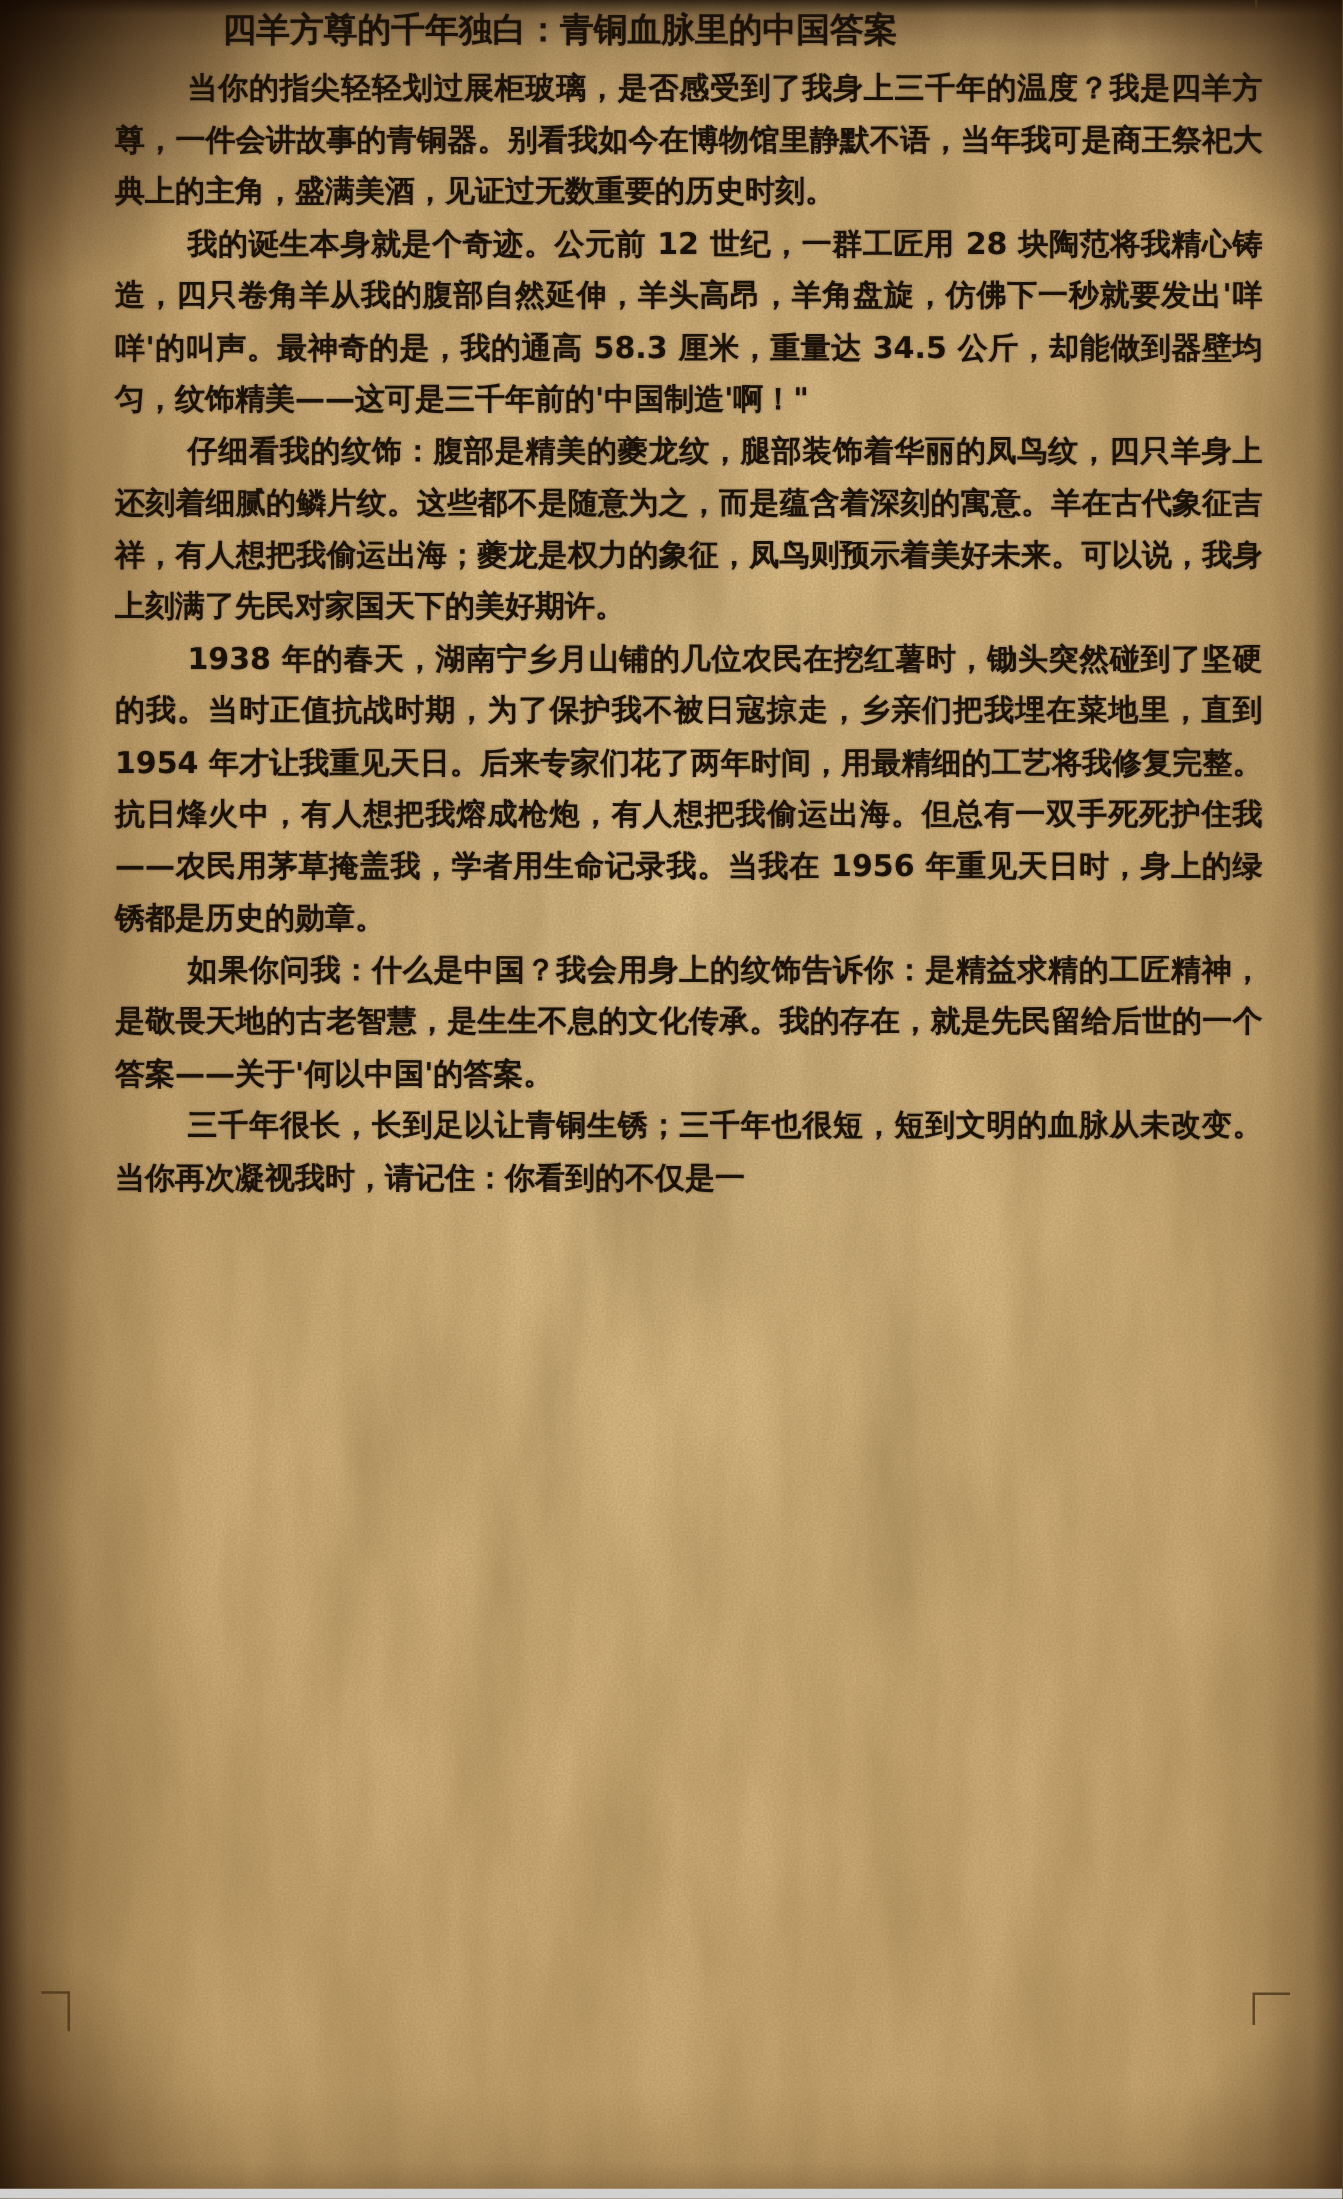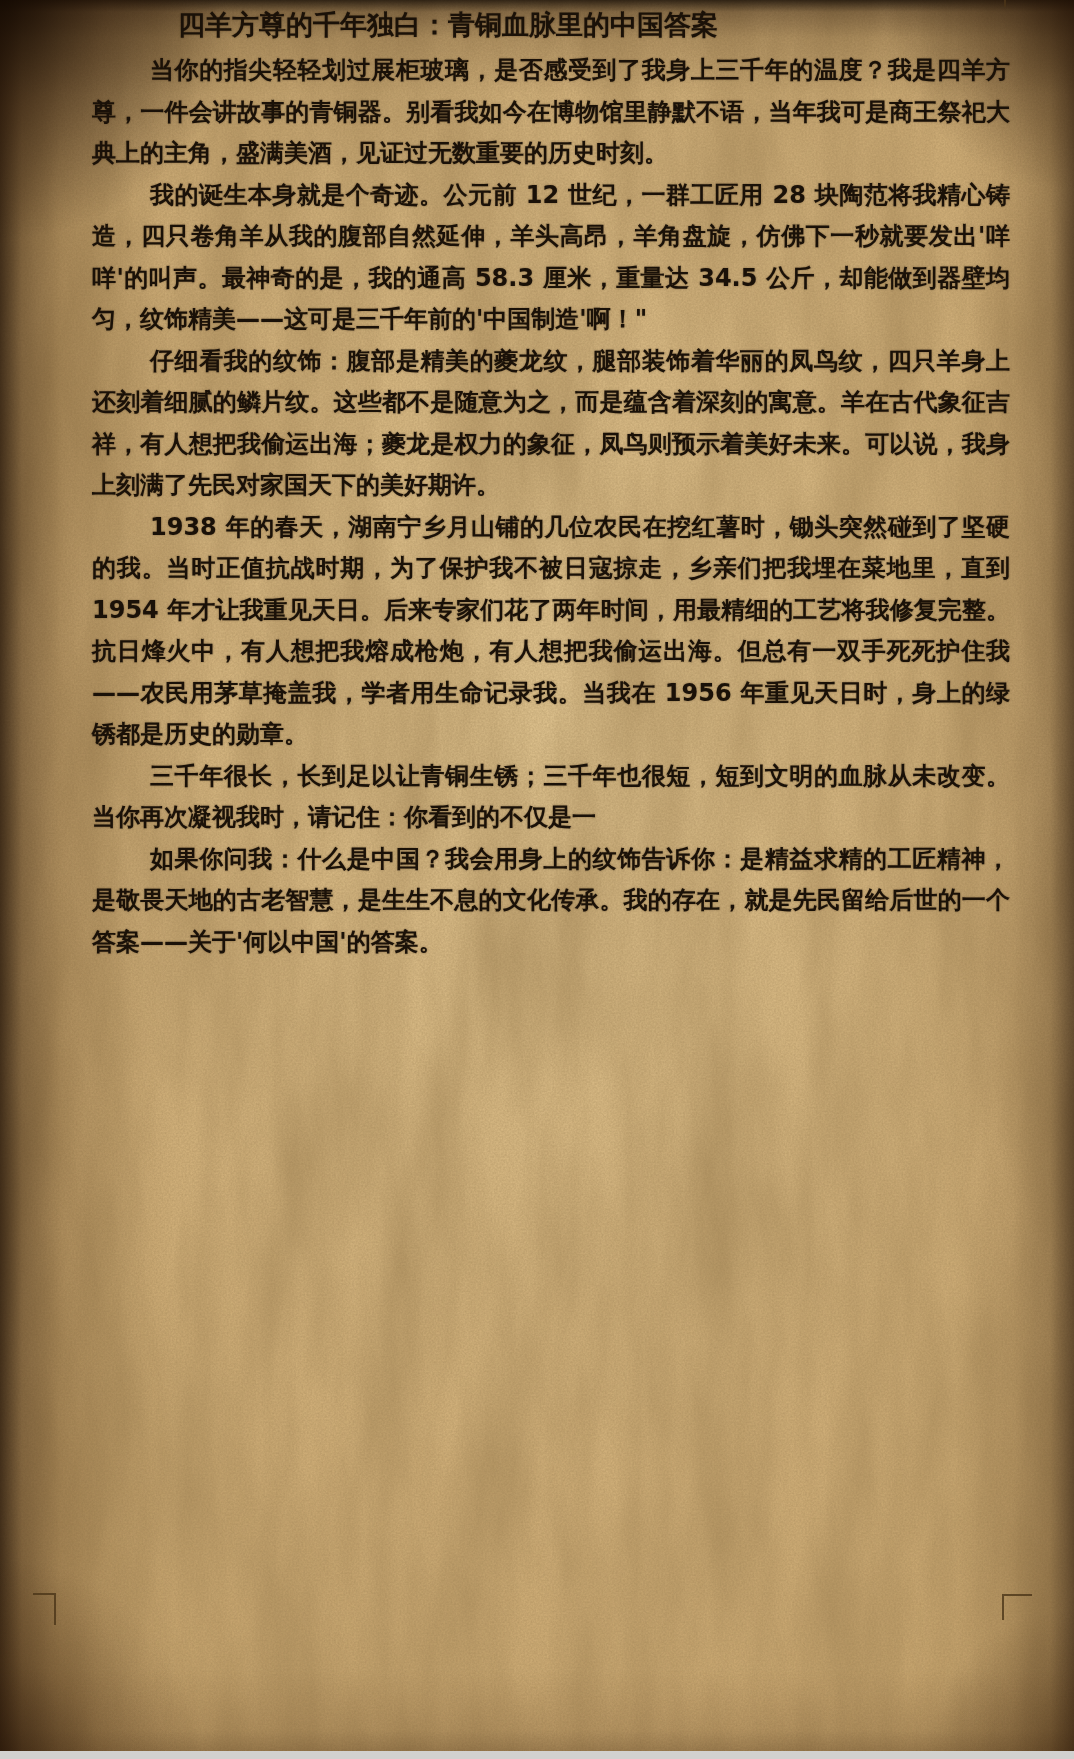--- a/index.html
+++ b/index.html
@@ -139,22 +139,22 @@
   </svg>
 
   <div class="vignette"></div>
 
   <div class="content">
     <h1 class="doc-title">四羊方尊的千年独白：青铜血脉里的中国答案</h1>
     <p class="body-para">当你的指尖轻轻划过展柜玻璃，是否感受到了我身上三千年的温度？我是四羊方尊，一件会讲故事的青铜器。别看我如今在博物馆里静默不语，当年我可是商王祭祀大典上的主角，盛满美酒，见证过无数重要的历史时刻。</p>
     <p class="body-para">我的诞生本身就是个奇迹。公元前 12 世纪，一群工匠用 28 块陶范将我精心铸造，四只卷角羊从我的腹部自然延伸，羊头高昂，羊角盘旋，仿佛下一秒就要发出'咩咩'的叫声。最神奇的是，我的通高 58.3 厘米，重量达 34.5 公斤，却能做到器壁均匀，纹饰精美——这可是三千年前的'中国制造'啊！"</p>
     <p class="body-para">仔细看我的纹饰：腹部是精美的夔龙纹，腿部装饰着华丽的凤鸟纹，四只羊身上还刻着细腻的鳞片纹。这些都不是随意为之，而是蕴含着深刻的寓意。羊在古代象征吉祥，有人想把我偷运出海；夔龙是权力的象征，凤鸟则预示着美好未来。可以说，我身上刻满了先民对家国天下的美好期许。</p>
     <p class="body-para">1938 年的春天，湖南宁乡月山铺的几位农民在挖红薯时，锄头突然碰到了坚硬的我。当时正值抗战时期，为了保护我不被日寇掠走，乡亲们把我埋在菜地里，直到 1954 年才让我重见天日。后来专家们花了两年时间，用最精细的工艺将我修复完整。抗日烽火中，有人想把我熔成枪炮，有人想把我偷运出海。但总有一双手死死护住我——农民用茅草掩盖我，学者用生命记录我。当我在 1956 年重见天日时，身上的绿锈都是历史的勋章。</p>
+    <p class="body-para">如果你问我：什么是中国？我会用身上的纹饰告诉你：是精益求精的工匠精神，是敬畏天地的古老智慧，是生生不息的文化传承。我的存在，就是先民留给后世的一个答案——关于'何以中国'的答案。</p>
     <p class="body-para">三千年很长，长到足以让青铜生锈；三千年也很短，短到文明的血脉从未改变。当你再次凝视我时，请记住：你看到的不仅是一</p>
-    <p class="body-para">如果你问我：什么是中国？我会用身上的纹饰告诉你：是精益求精的工匠精神，是敬畏天地的古老智慧，是生生不息的文化传承。我的存在，就是先民留给后世的一个答案——关于'何以中国'的答案。</p>
   </div>
 
   <div class="mark mark-tr"></div>
   <div class="mark mark-bl"></div>
   <div class="mark mark-br"></div>
 
   <div class="bottom-strip"></div>
 </div>
 
 </body></html>

